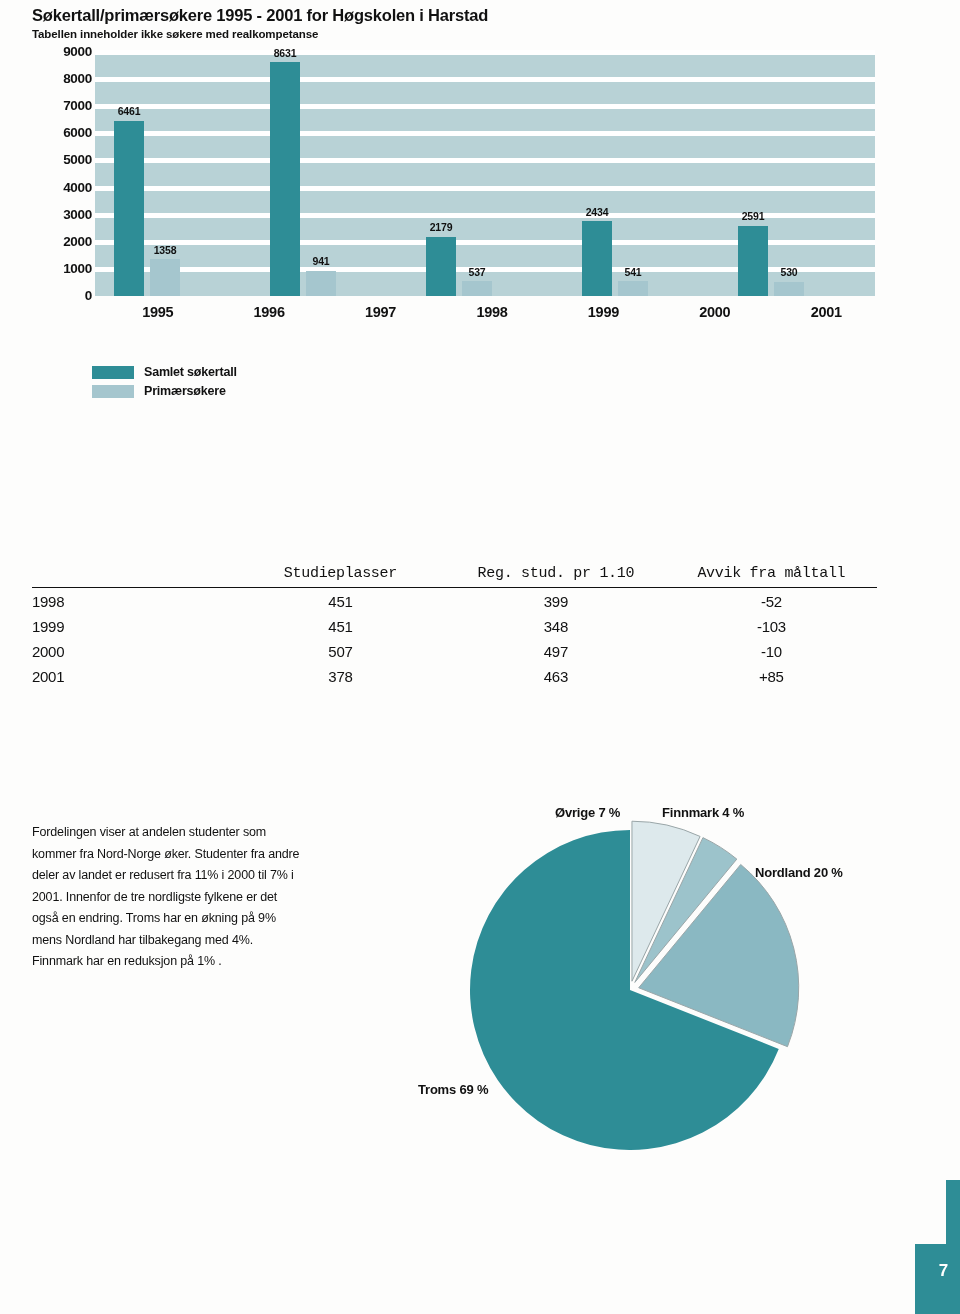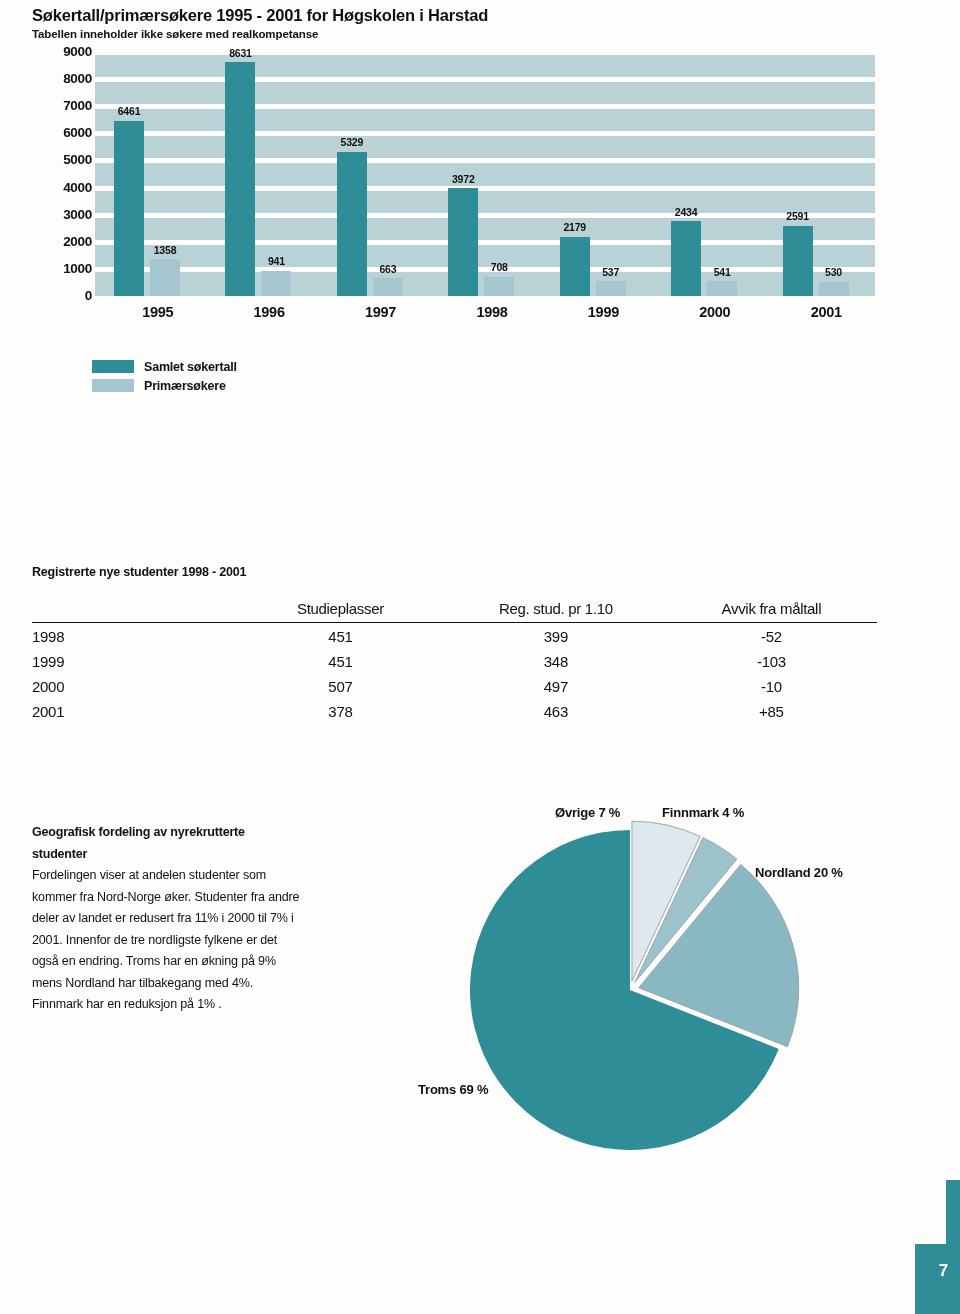--- a/index.html
+++ b/index.html
@@ -112,21 +112,21 @@
     padding-left: 14px;
   }
 
   
   #legend {
     position: absolute;
     left: 92px; top: 360px;
   }
   .legend-row {
     display: flex;
-    align-items: flex-start;
+    align-items: flex-end;
     height: 19px;
   }
   .legend-swatch {
     width: 42px; height: 13px;
     margin-right: 10px;
   }
   .legend-swatch.total { background: #2e8d96; }
   .legend-swatch.primary { background: #a5c6ce; }
   .legend-text {
     font-size: 12.5px;
@@ -150,20 +150,21 @@
     width: 100%;
     border-collapse: collapse;
   }
   #data-table th {
     font-size: 15px;
     font-weight: normal;
     letter-spacing: -0.3px;
     padding: 0 0 5px 0;
     text-align: center;
     border-bottom: 1.6px solid #111;
+    font-family: Liberation Mono, monospace;
   }
   #data-table th.c-year { width: 24%; border-bottom: 1.6px solid #111; }
   #data-table th.c-plass { width: 25%; }
   #data-table th.c-reg { width: 26%; }
   #data-table th.c-avvik { width: 25%; }
   #data-table td {
     font-size: 15px;
     letter-spacing: -0.3px;
     padding: 5px 0 3px 0;
     text-align: center;
@@ -267,32 +268,20 @@
           <div class="bar primary" style="height: 36.8169px;"></div>
           <div class="bar-label primary" style="bottom: 40.8169px;">1358</div>
         </div>
         <div class="group">
           <div class="bar total" style="height: 233.996px;"></div>
           <div class="bar-label total" style="bottom: 237.996px; margin-top: 32px;">8631</div>
           <div class="bar primary" style="height: 25.5116px;"></div>
           <div class="bar-label primary" style="bottom: 29.5116px;">941</div>
         </div>
         <div class="group">
-          <div class="bar total" style="height: 144.475px;"></div>
-          <div class="bar-label total" style="bottom: 148.475px;">5329</div>
-          <div class="bar primary" style="height: 17.9747px;"></div>
-          <div class="bar-label primary" style="bottom: 21.9747px;">663</div>
-        </div>
-        <div class="group">
-          <div class="bar total" style="height: 107.685px;"></div>
-          <div class="bar-label total" style="bottom: 111.685px;">3972</div>
-          <div class="bar primary" style="height: 19.1947px;"></div>
-          <div class="bar-label primary" style="bottom: 23.1947px;">708</div>
-        </div>
-        <div class="group">
           <div class="bar total" style="height: 59.0751px;"></div>
           <div class="bar-label total" style="bottom: 63.0751px;">2179</div>
           <div class="bar primary" style="height: 14.5587px;"></div>
           <div class="bar-label primary" style="bottom: 18.5587px;">537</div>
         </div>
         <div class="group">
           <div class="bar total" style="height: 74.7182px;"></div>
           <div class="bar-label total" style="bottom: 78.7182px;">2434</div>
           <div class="bar primary" style="height: 14.6671px;"></div>
           <div class="bar-label primary" style="bottom: 18.6671px;">541</div>
@@ -321,21 +310,20 @@
       <span class="legend-swatch total"></span>
       <span class="legend-text">Samlet søkertall</span>
     </div>
     <div class="legend-row">
       <span class="legend-swatch primary"></span>
       <span class="legend-text">Primærsøkere</span>
     </div>
   </div>
 
 <div id="table-section">
-  <div id="table-heading">Registrerte nye studenter 1998 - 2001</div>
   <table id="data-table">
     <thead>
       <tr>
         <th class="c-year"></th>
         <th class="c-plass">Studieplasser</th>
         <th class="c-reg">Reg. stud. pr 1.10</th>
         <th class="c-avvik">Avvik fra måltall</th>
       </tr>
     </thead>
     <tbody id="table-body">
@@ -361,21 +349,20 @@
           <td class="c-year">2001</td>
           <td class="c-plass">378</td>
           <td class="c-reg">463</td>
           <td class="c-avvik">+85</td>
         </tr>
       </tbody>
   </table>
 </div>
 
 <div id="geo-text">
-  <p id="geo-heading">Geografisk fordeling av nyrekrutterte studenter</p>
   <p id="geo-body">Fordelingen viser at andelen studenter som kommer fra Nord-Norge øker. Studenter fra andre deler av landet er redusert fra 11% i 2000 til 7% i 2001. Innenfor de tre nordligste fylkene er det også en endring. Troms har en økning på 9% mens Nordland har tilbakegang med 4%. Finnmark har en reduksjon på 1% .</p>
 </div>
 
 <div id="pie-wrap">
   <svg id="pie-svg" width="520" height="350" viewBox="0 0 520 350">
       <path d="M 231.9632891725689 181.21674914255127 L 231.9632891725689 21.216749142551265 A 160 160 0 0 1 300.0879758229805 36.44442074798815 Z" fill="#dde9ec" stroke="#9aa6a8" stroke-width="1"></path>
       <path d="M 234.82244115481097 182.40104867048186 L 302.94712780522264 37.62872027591874 A 160 160 0 0 1 336.81027951460135 59.1189298263556 Z" fill="#9cc3cb" stroke="#9aa6a8" stroke-width="1"></path>
       <path d="M 238.71724845015768 187.7617910155163 L 340.70508680994806 64.47967217139005 A 160 160 0 0 1 387.4814861922779 246.66171944506476 Z" fill="#8ab8c2" stroke="#9aa6a8" stroke-width="1"></path>
       <path d="M 230 190 L 378.76423774212026 248.89992842954848 A 160 160 0 1 1 229.99999999999997 30 Z" fill="#2e8d96" stroke="none" stroke-width="0"></path>
     </svg>

